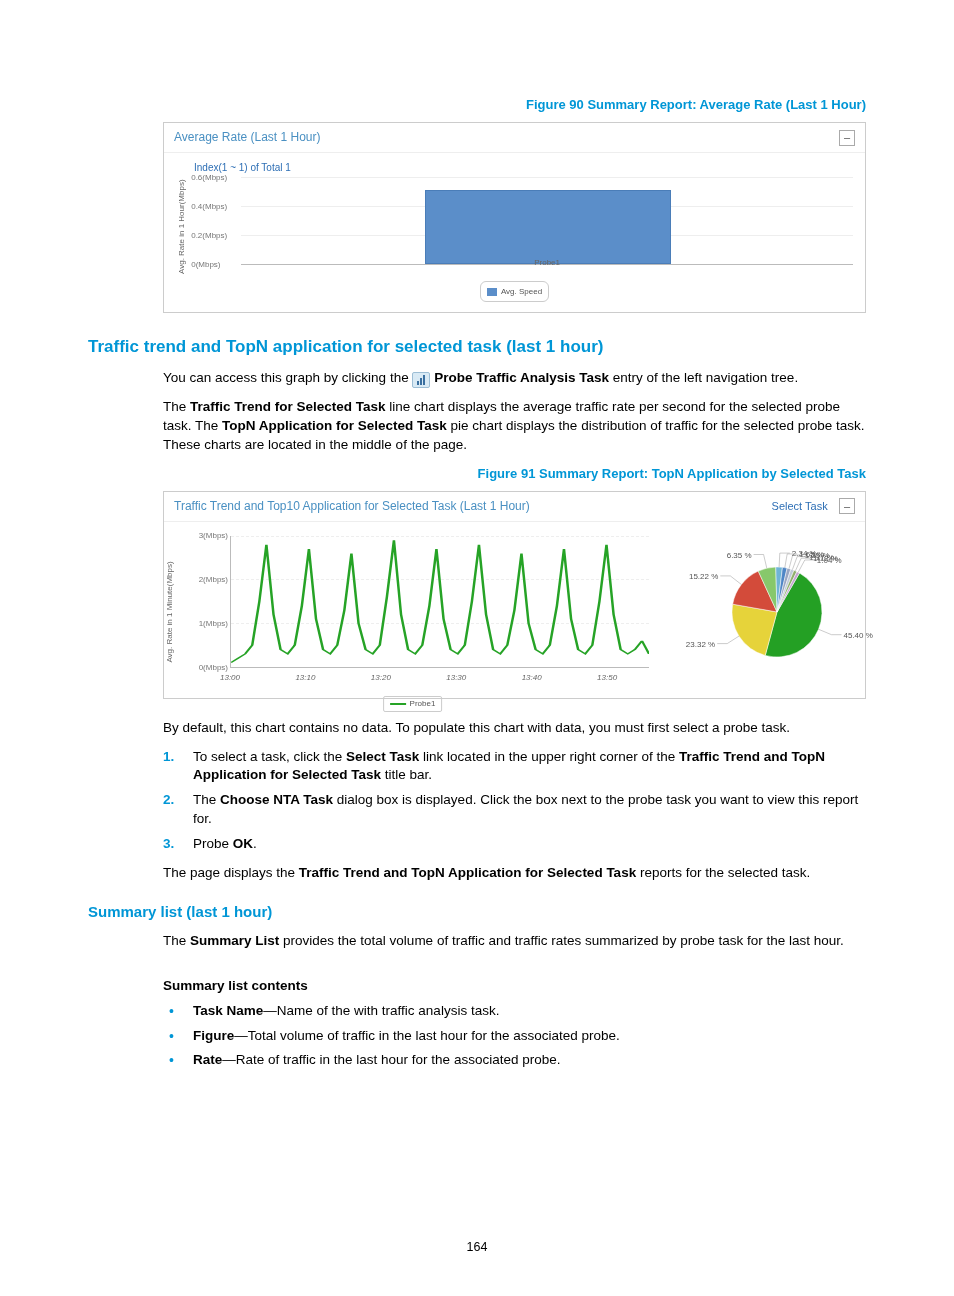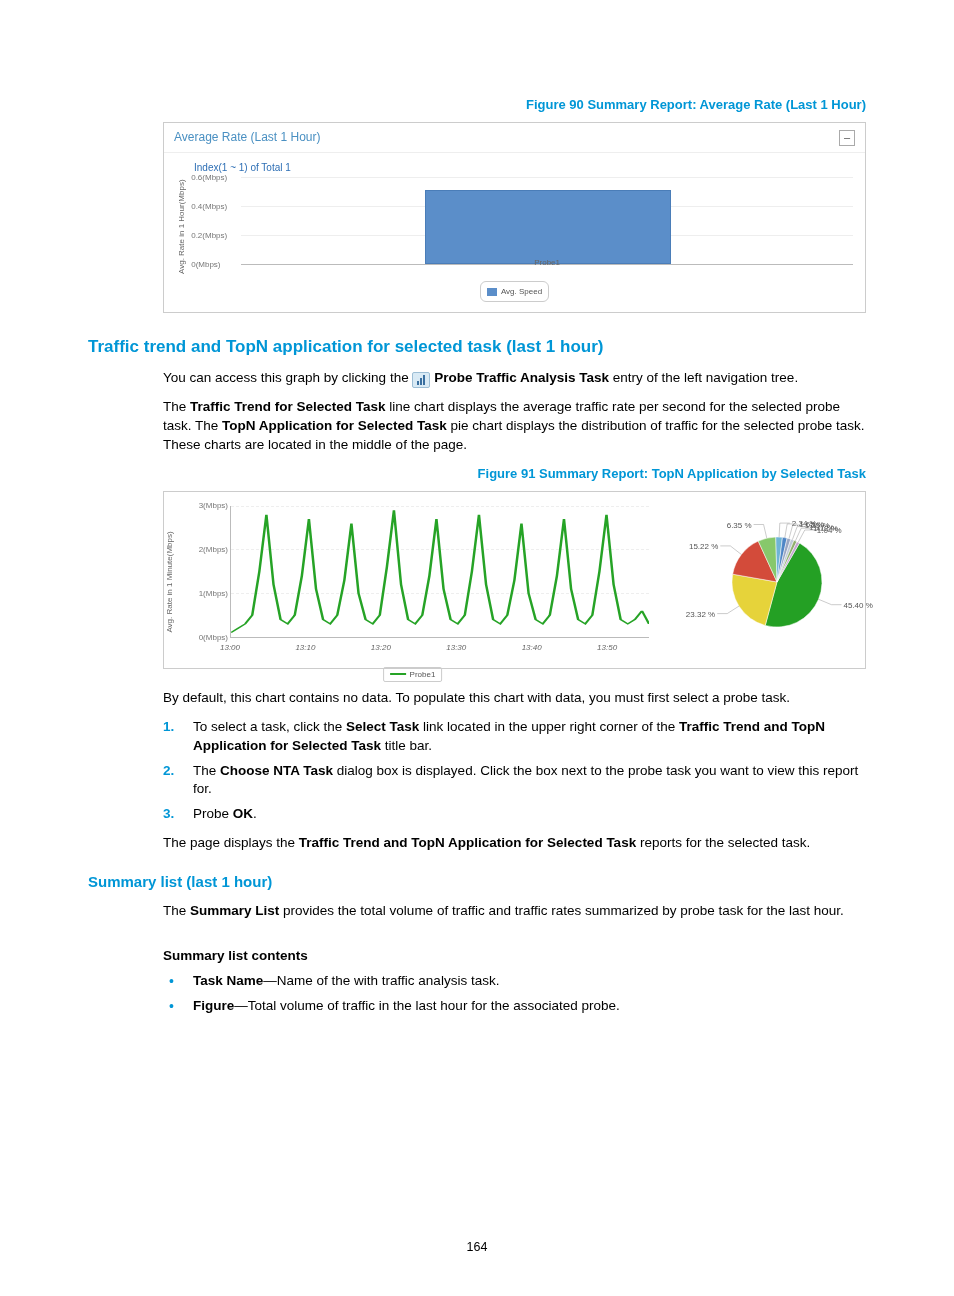--- a/index.html
+++ b/index.html
@@ -354,20 +354,27 @@
     <span> entry of the left navigation tree.</span>
   </p>
 
   <p class="body-text">
     <span>The </span><b>Traffic Trend for Selected Task</b><span> line chart displays the average traffic rate per second for the selected probe task. The </span><b>TopN Application for Selected Task</b><span> pie chart displays the distribution of traffic for the selected probe task. These charts are located in the middle of the page.</span>
   </p>
 
   <div class="fig-caption">Figure 91 Summary Report: TopN Application by Selected Task</div>
 
   <div class="panel panel2">
+    <div class="panel-header">
+      <span>Traffic Trend and Top10 Application for Selected Task (Last 1 Hour)</span>
+      <span>
+        <span class="select-task">Select Task</span>
+        <span class="collapse-box">–</span>
+      </span>
+    </div>
     <div class="trend-wrap">
 
       <div class="line-chart">
         <div class="line-ylabel">Avg. Rate in 1 Minute(Mbps)</div>
         <div class="line-ticks-y">
           <span style="top:100%">0(Mbps)</span>
           <span style="top:66.6%">1(Mbps)</span>
           <span style="top:33.3%">2(Mbps)</span>
           <span style="top:0%">3(Mbps)</span>
         </div>
@@ -461,16 +468,19 @@
 
   <div class="sub-head">Summary list contents</div>
 
   <ul class="ul">
     <li>
       <b>Task Name</b><span>—Name of the with traffic analysis task.</span>
     </li>
     <li>
       <b>Figure</b><span>—Total volume of traffic in the last hour for the associated probe.</span>
     </li>
+    <li>
+      <b>Rate</b><span>—Rate of traffic in the last hour for the associated probe.</span>
+    </li>
   </ul>
 
   <div class="page-num">164</div>
 </div>
 
 </body></html>

